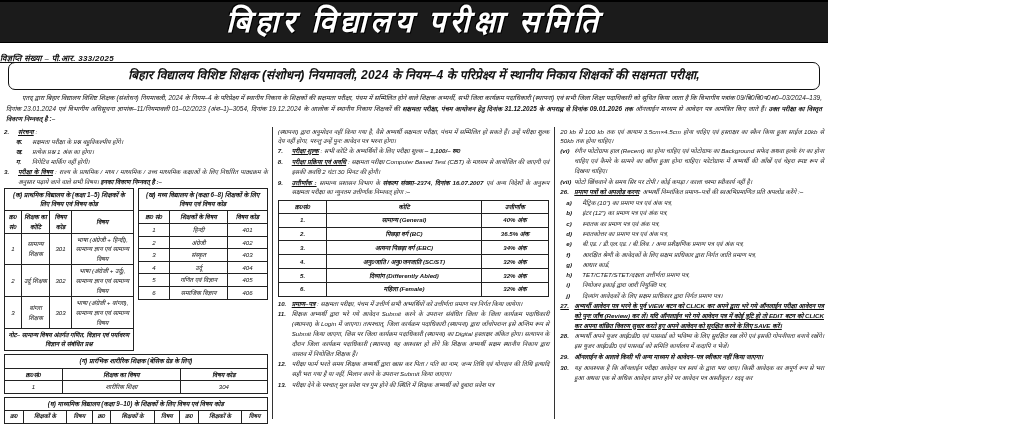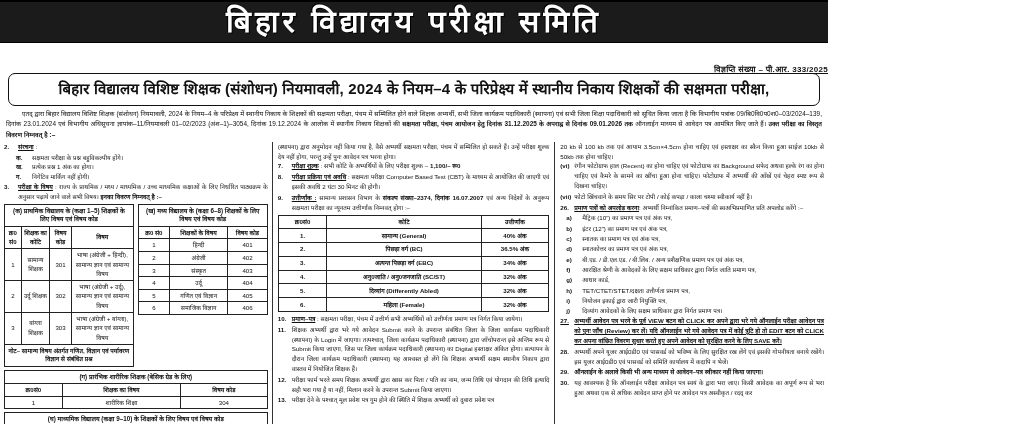--- a/index.html
+++ b/index.html
@@ -2,47 +2,47 @@
 <html><head>
 <meta charset="utf-8">
 <style>
   html,body{margin:0;padding:0;}
   body{
     width:1024px;height:424px;overflow:hidden;
     background:#ffffff;
     font-family:"Liberation Sans","DejaVu Sans",sans-serif;
     color:#111;
   }
-  .page{position:relative;width:828px;height:424px;box-sizing:border-box;}
+  .page{position:relative;width:828px;height:424px;box-sizing:border-box;font-style:italic;}
 
   
   .masthead{
     background:#1b1b1b;height:40px;
     display:flex;align-items:center;justify-content:center;
     border-top:2px solid #000;border-bottom:1px solid #000;
   }
   .masthead-title{
     color:#fff;font-weight:bold;font-size:30px;letter-spacing:4px;
     white-space:nowrap;line-height:1;
     text-shadow:1px 1px 0 #000,-1px -1px 0 #000;
   }
 
   
-  .notice-no-wrap{text-align:right;height:14px;padding-top:15px;}
+  .notice-no-wrap{text-align:left;height:14px;padding-top:4px;}
   .notice-no{
     font-size:8px;font-weight:bold;text-decoration:underline;
     letter-spacing:.3px;
   }
 
   
   .title-box{
     margin:1px 8px 0 8px;border:1.5px solid #111;border-radius:7px;
     padding:4px 10px 5px 10px;text-align:center;
   }
-  .title-line{font-size:15px;font-weight:bold;line-height:1.45;letter-spacing:.2px;}
+  .title-line{font-size:12px;font-weight:bold;line-height:1.45;letter-spacing:.2px;}
 
   
   .intro{
     margin:3px 6px 0 6px;font-size:6.4px;line-height:1.62;text-align:justify;
     letter-spacing:.05px;
   }
   .intro .ind{display:inline-block;width:16px;}
   .intro b{font-weight:bold;}
 
   

